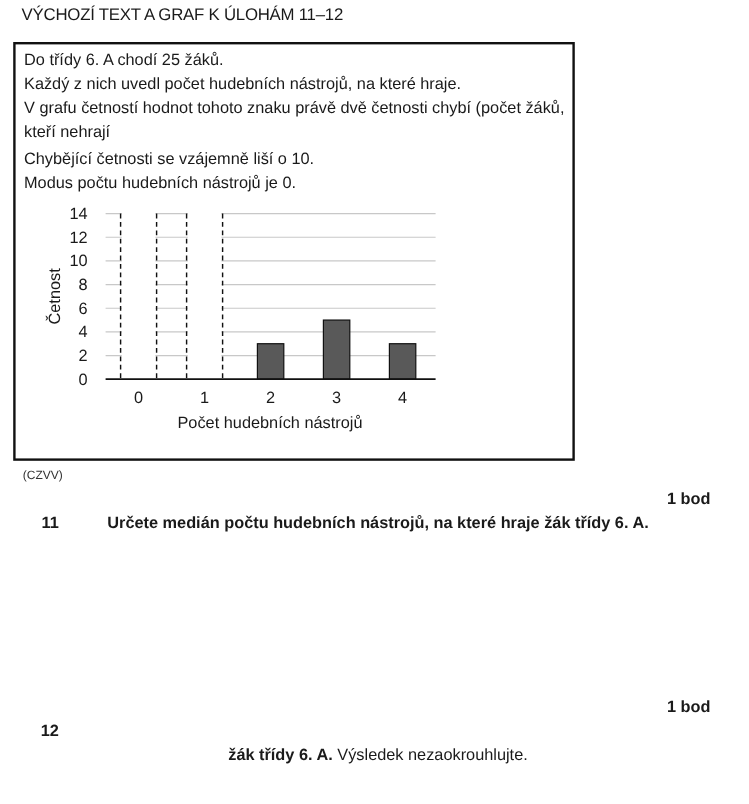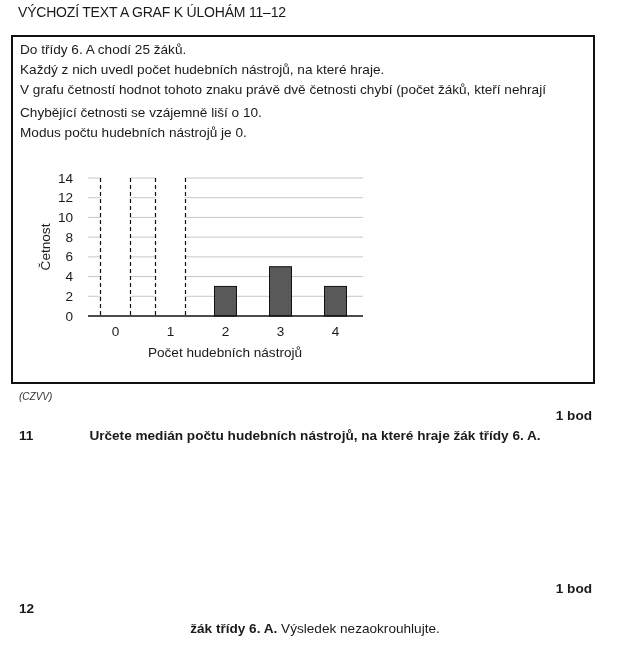--- a/index.html
+++ b/index.html
@@ -8,51 +8,51 @@
       font-family: "DejaVu Sans", "Liberation Sans", sans-serif;
       color: #1a1a1a;
     }
     .section-title {
       position: absolute; left: 18px; top: 4px;
       font-weight: normal; font-size: 14px; letter-spacing: -0.2px;
       font-family: "Liberation Sans", sans-serif;
     }
     .box {
       position: absolute; left: 11px; top: 35px;
-      width: 584px; height: 349px;
+      width: 468px; height: 349px;
       border: 2.5px solid #111;
       box-sizing: border-box;
     }
     .box-text {
       position: absolute; left: 7px; top: 3px; right: 6px;
       font-family: "Liberation Sans", sans-serif;
       font-size: 13.6px; line-height: 20px; color: #1a1a1a;
     }
     .box-text p { margin: 0; }
     .box-text .gap { margin-top: 3px; }
     .chart {
       position: absolute; left: 0; top: 0;
     }
     .chart text { font-family: "Liberation Sans", sans-serif; fill: #1a1a1a; }
     .source {
       position: absolute; left: 19px; top: 391px;
-      font-size: 10px; font-style: italic; color: #333;
+      font-size: 10px; color: #333;
       font-family: "Liberation Sans", sans-serif;
     }
     .points {
       position: absolute; right: 32px;
       font-weight: bold; font-size: 13.6px;
       font-family: "Liberation Sans", sans-serif;
     }
     .task {
       position: absolute; left: 19px;
       font-size: 13.6px; line-height: 20px;
       font-family: "Liberation Sans", sans-serif;
     }
-    .task-num { position: absolute; left: 0; top: 0; font-weight: bold; width: 30px; }
+    .task-num { position: absolute; left: 0; top: 0; font-weight: bold; width: 30px; text-align: right; }
     .task-text { position: absolute; left: 46px; top: 0; width: 500px; text-align: center; }
     .task-text b { font-weight: bold; }
   </style>
 </head>
 <body>
 
 <div class="section-title">VÝCHOZÍ TEXT A GRAF K ÚLOHÁM 11–12</div>
 
 <div class="box">
   <div class="box-text">

